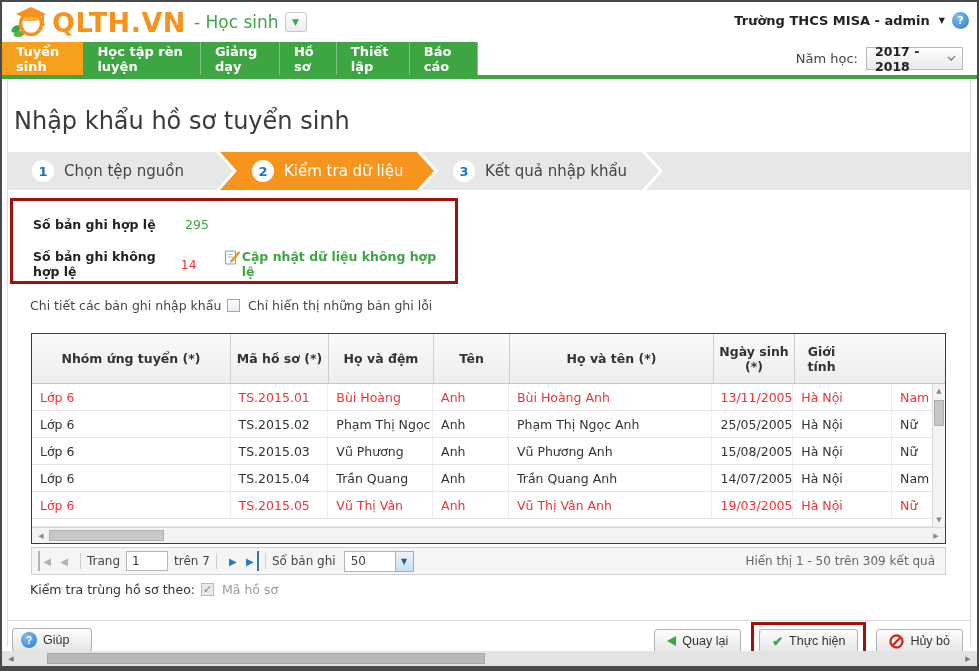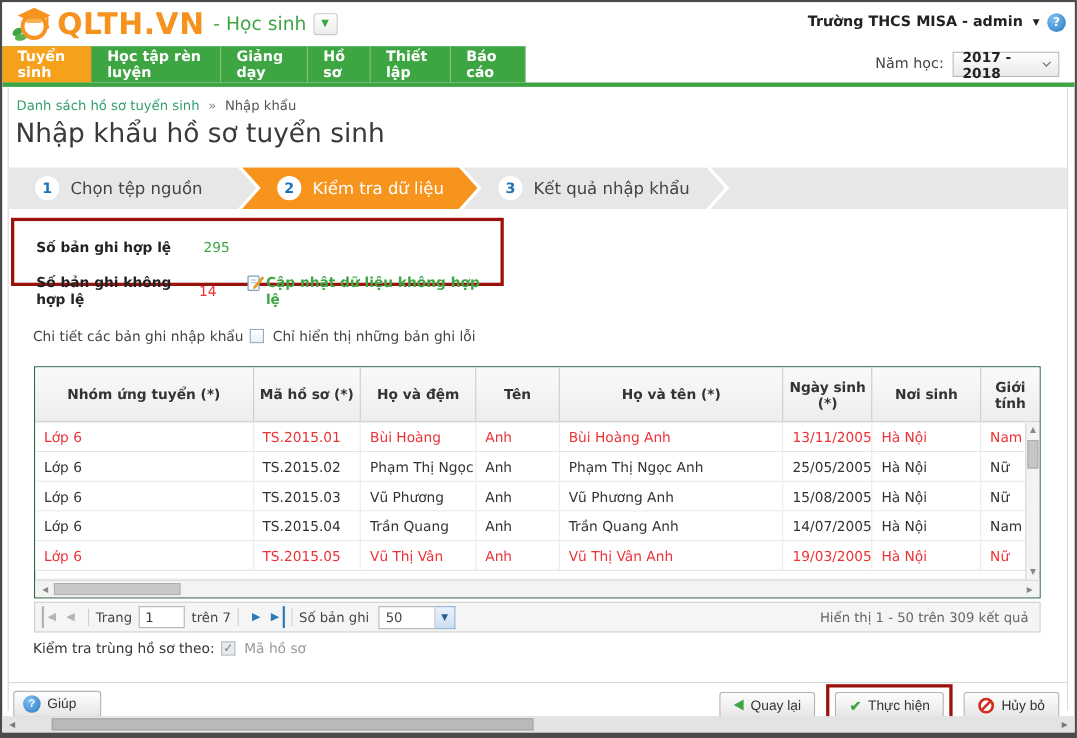--- a/index.html
+++ b/index.html
@@ -43,21 +43,21 @@
   .wizard { position:absolute; left:6px; right:7px; top:150px; height:38px; background:#fff; display:flex; }
   .step { position:relative; height:38px; display:flex; align-items:center; gap:10px; background:#e7e7e7; color:#444; font-size:15px; }
   .step .num { width:22px; height:22px; border-radius:50%; background:#fff; color:#1B75BB; font-size:13px; font-weight:bold; display:flex; align-items:center; justify-content:center; }
   .step.s1 { width:225px; padding-left:24px; clip-path:polygon(0 0, calc(100% - 17px) 0, 100% 50%, calc(100% - 17px) 100%, 0 100%); }
   .step.mid { margin-left:-13px; padding-left:32px; clip-path:polygon(0 0, calc(100% - 17px) 0, 100% 50%, calc(100% - 17px) 100%, 0 100%, 17px 50%); }
   .step.s2 { width:214px; background:#F7941E; color:#fff; }
   .step.s3 { width:238px; }
   .wiz-fill { flex:1; margin-left:-13px; background:#e7e7e7; clip-path:polygon(0 0, 100% 0, 100% 100%, 0 100%, 17px 50%); }
 
   
-  .summary-box { position:absolute; left:8px; top:196px; width:448px; height:62px; border:3px solid #9C120C; background:#fff; }
+  .summary-box { position:absolute; left:8px; top:196px; width:448px; height:86px; border:3px solid #9C120C; background:#fff; }
   .sum-row { position:absolute; left:20px; right:8px; display:flex; align-items:center; }
   .sum-row.r1 { top:16px; }
   .sum-row.r2 { top:48px; }
   .sum-label { font-size:12.5px; font-weight:bold; color:#222; width:152px; }
   .sum-val { font-size:12.5px; width:42px; }
   .val-green { color:#3EA543; }
   .val-red { color:#ED3237; }
   .update-link { display:flex; align-items:flex-start; gap:2px; color:#3EA543; font-size:12.5px; font-weight:bold; cursor:pointer; margin-left:2px; }
 
   
@@ -168,25 +168,20 @@
       <div class="year-box">
         <span>2017 - 2018</span>
         <span class="chev"></span>
       </div>
     </div>
   </div>
   <div class="green-strip"></div>
 
   <div class="content-frame"></div>
 
-  <div class="breadcrumb">
-    <span class="crumb-link">Danh sách hồ sơ tuyển sinh</span>
-    <span class="crumb-sep">»</span>
-    <span class="crumb-current">Nhập khẩu</span>
-  </div>
   <div class="page-title">Nhập khẩu hồ sơ tuyển sinh</div>
 
   <div class="wizard">
     <div class="step s1">
       <span class="num">1</span>
       <span>Chọn tệp nguồn</span>
     </div>
     <div class="step mid s2">
       <span class="num">2</span>
       <span>Kiểm tra dữ liệu</span>
@@ -227,21 +222,20 @@
   </div>
 
   <div class="grid">
     <div class="thead">
       <div class="th c0">Nhóm ứng tuyển (*)</div>
       <div class="th c1">Mã hồ sơ (*)</div>
       <div class="th c2">Họ và đệm</div>
       <div class="th c3">Tên</div>
       <div class="th c4">Họ và tên (*)</div>
       <div class="th c5">Ngày sinh (*)</div>
-      <div class="th c6">Nơi sinh</div>
       <div class="th c7">Giới tính</div>
     </div>
     <div class="tbody">
 
       <div class="trow err">
           <div class="tcell c0">Lớp 6</div>
           <div class="tcell c1">TS.2015.01</div>
           <div class="tcell c2">Bùi Hoàng</div>
           <div class="tcell c3">Anh</div>
           <div class="tcell c4">Bùi Hoàng Anh</div>

